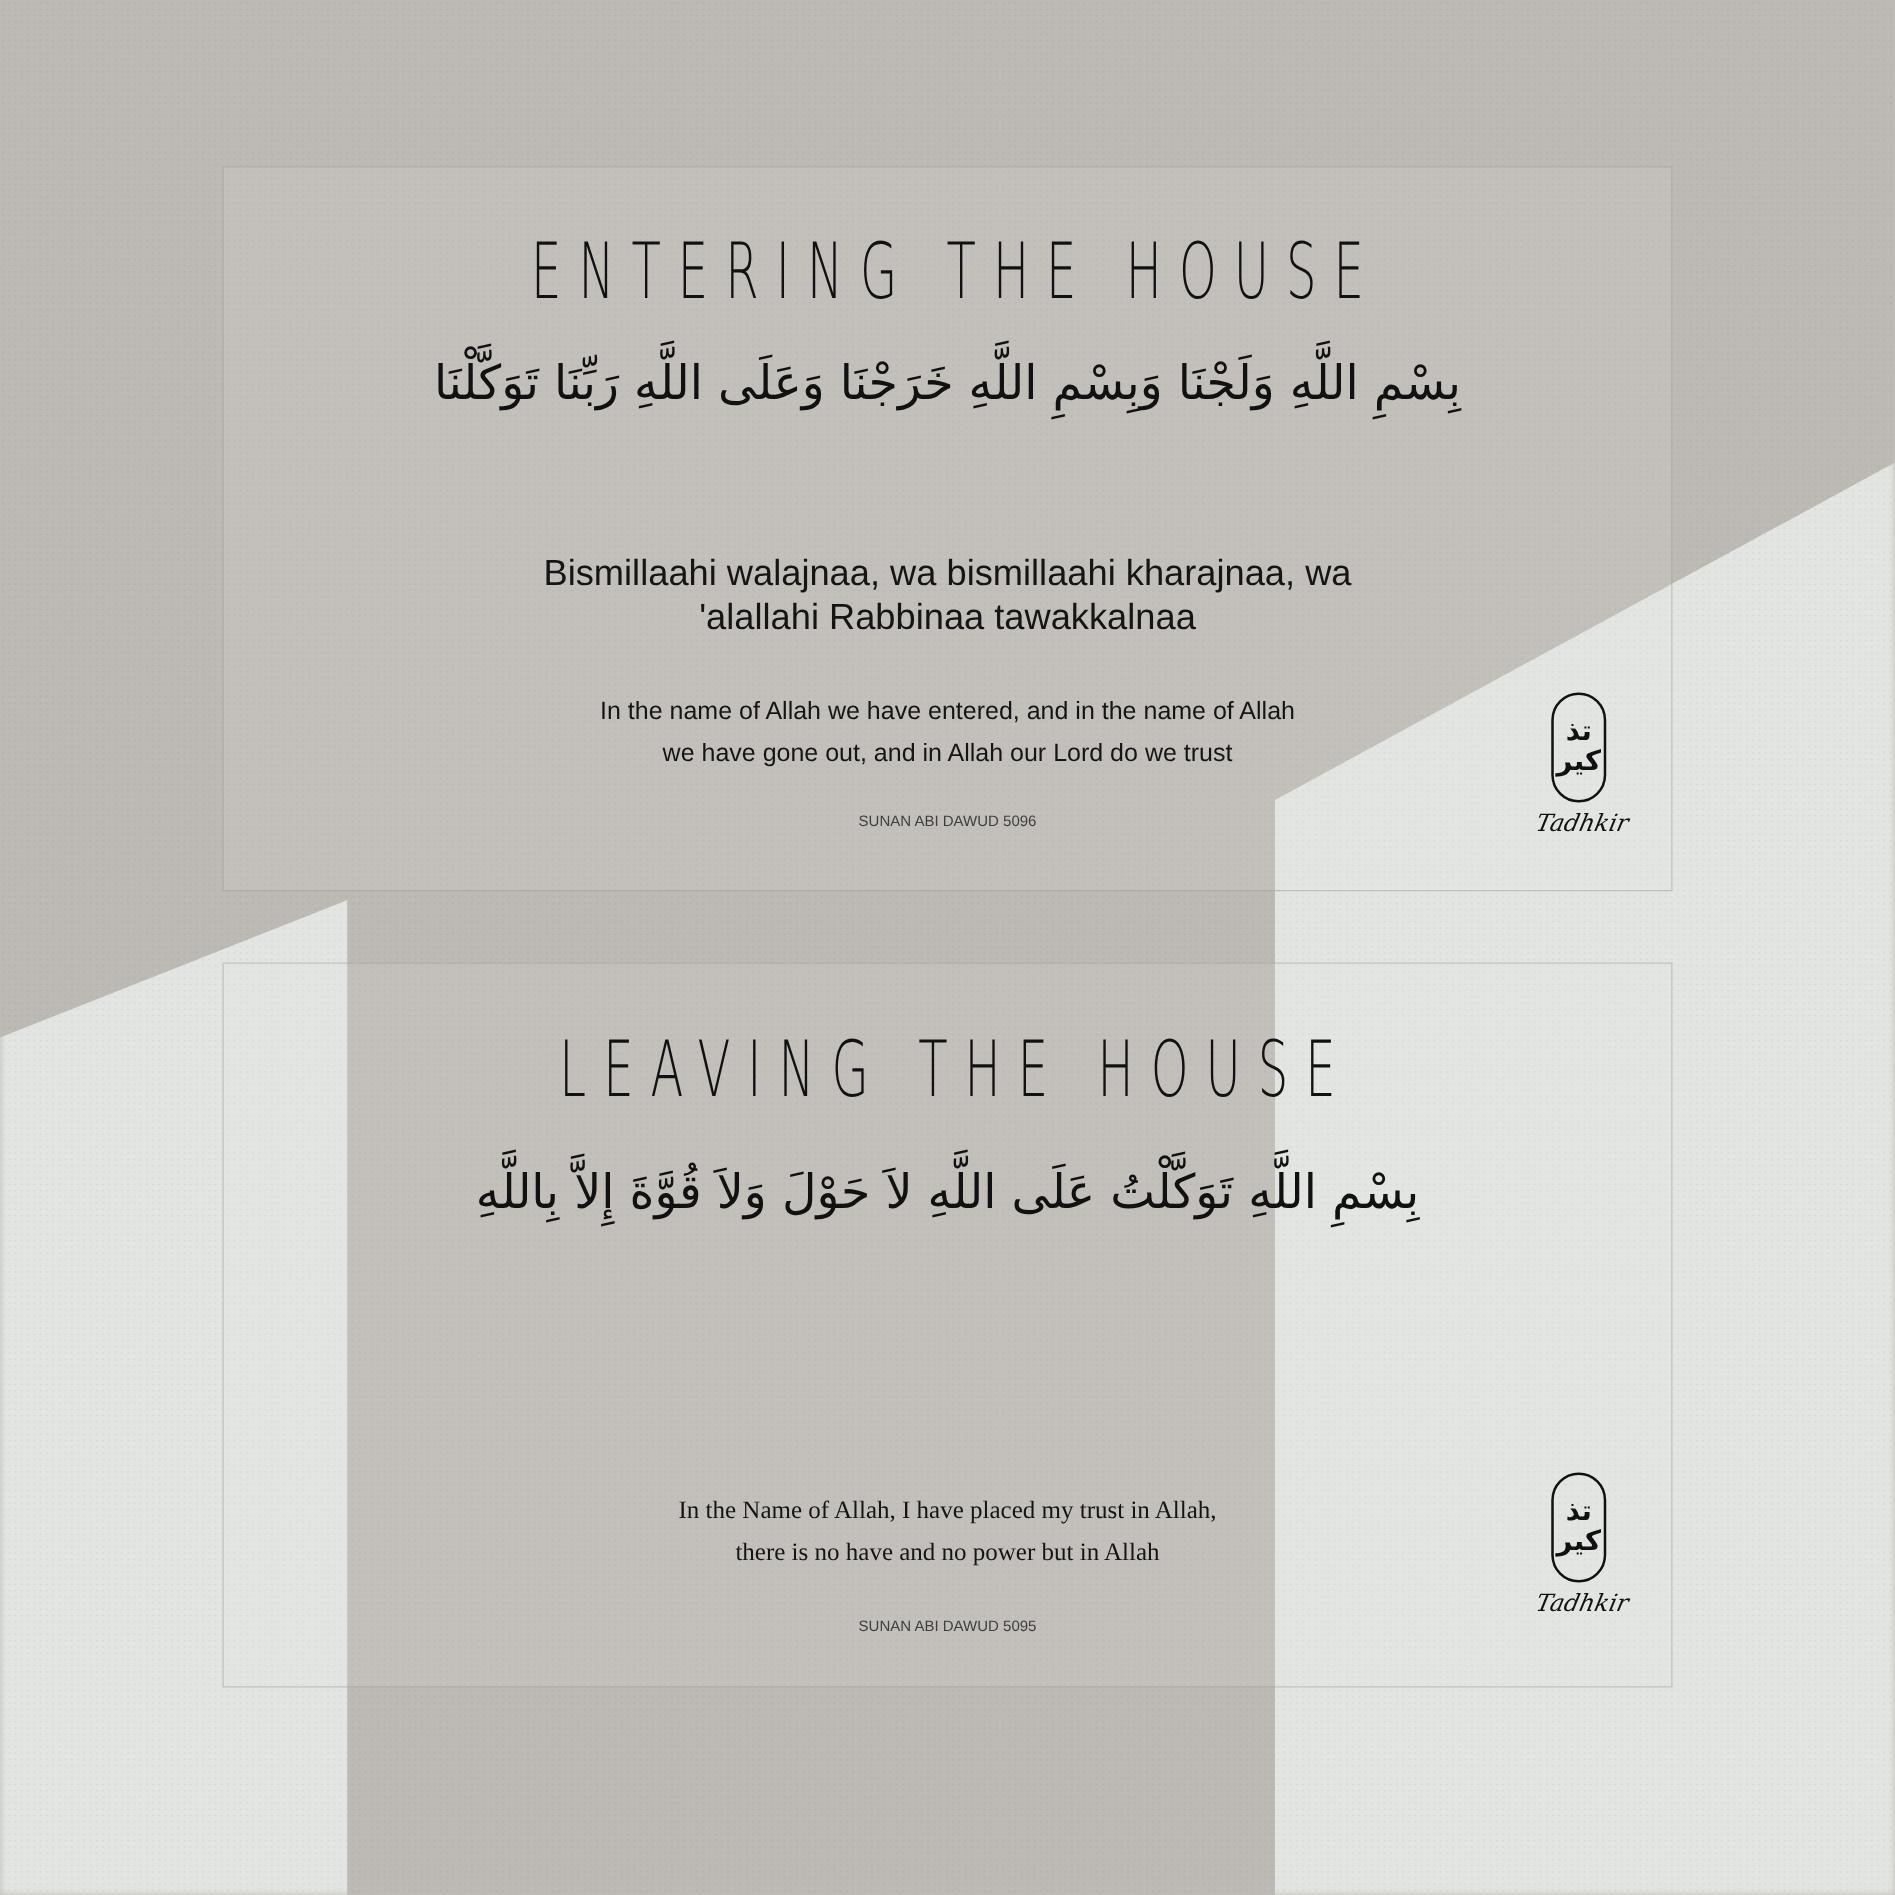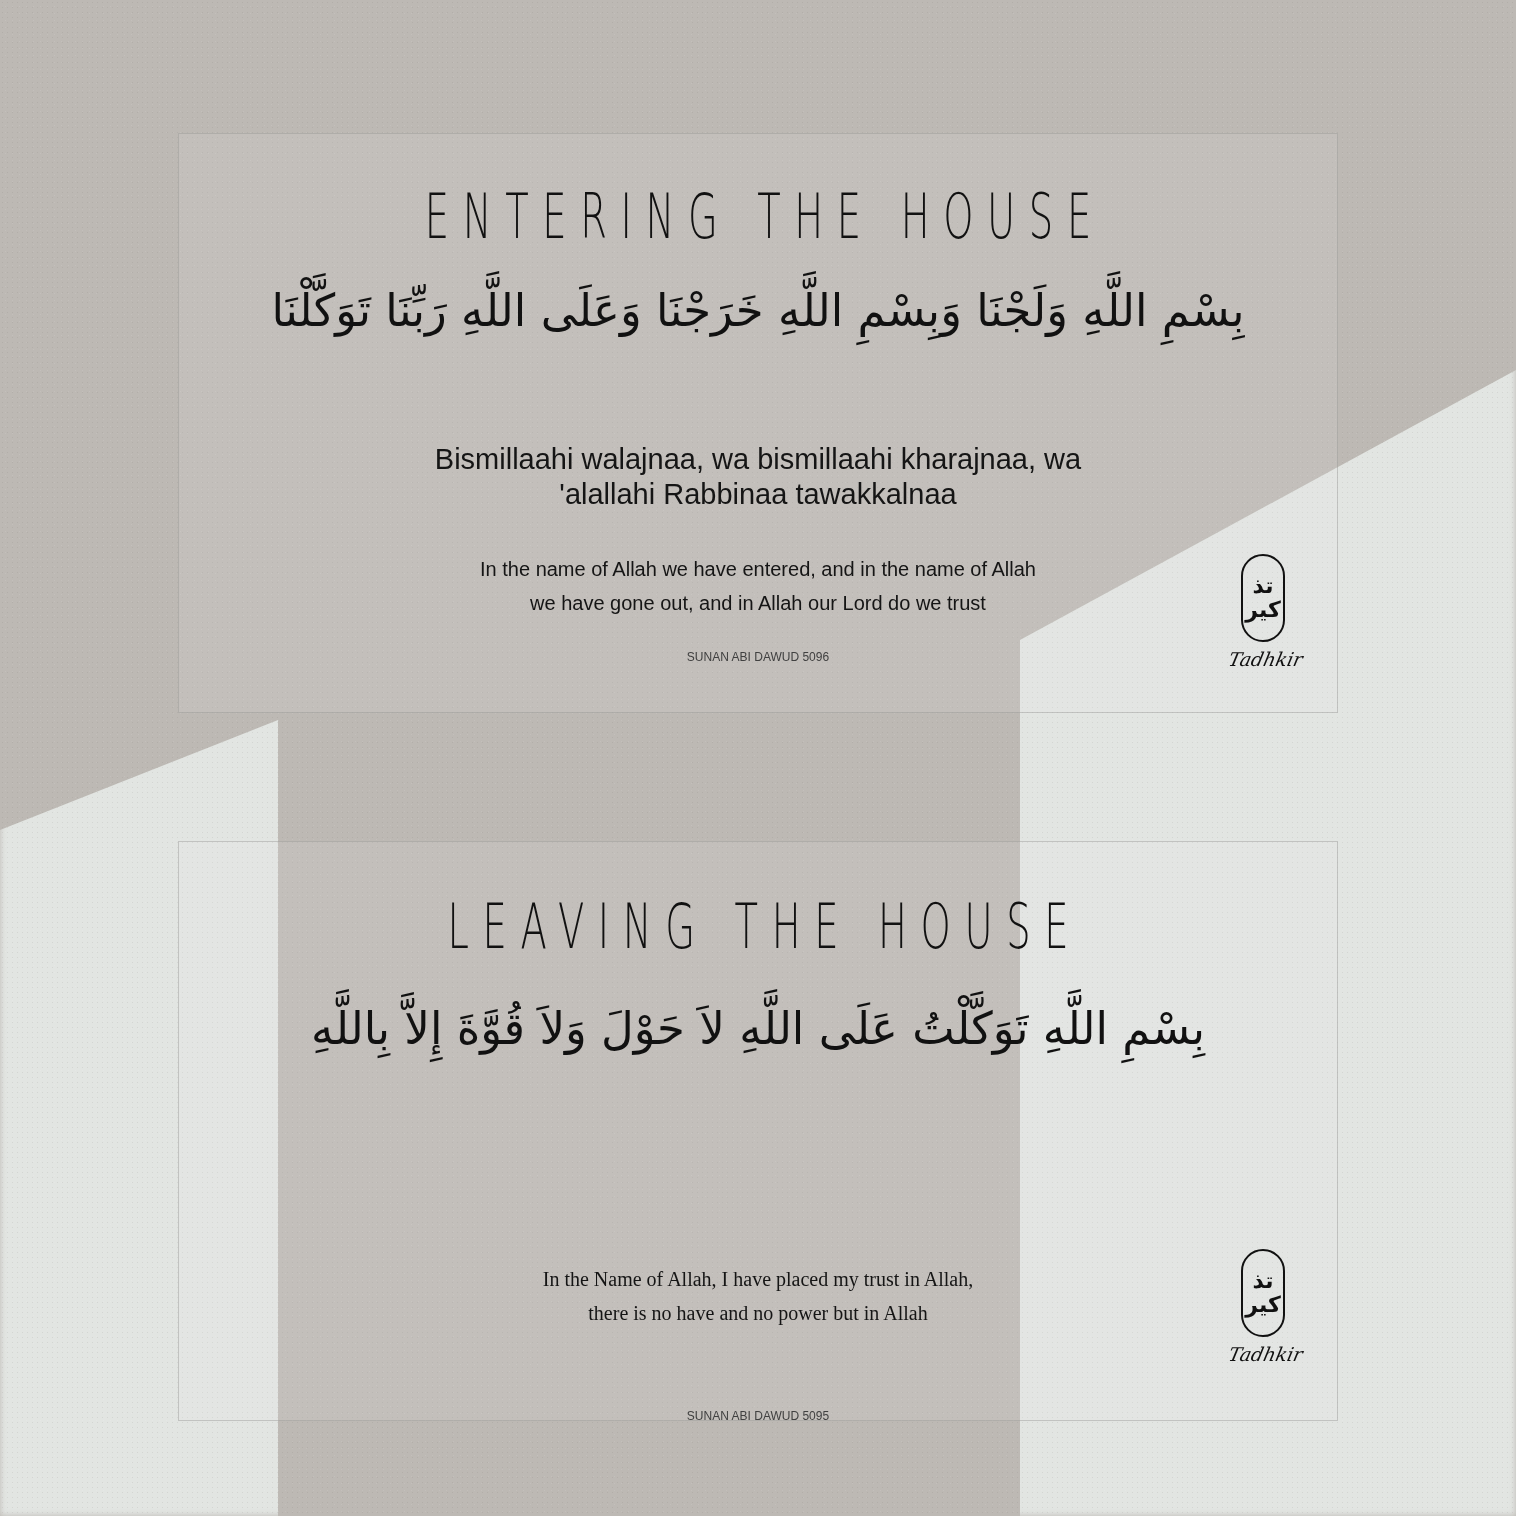--- a/index.html
+++ b/index.html
@@ -28,39 +28,39 @@
     }
 
     .card {
       position: absolute; left: 178px; width: 1160px; height: 580px;
       background: rgba(235,235,232,0.14);
       border: 1px solid rgba(150,150,148,0.45);
       box-sizing: border-box;
       text-align: center; color: #111;
     }
     .card.c1 { top: 133px; }
-    .card.c2 { top: 841px; padding-left: 24px; }
+    .card.c2 { top: 770px; padding-left: 24px; }
 
     .title {
       position: absolute; left: 0; right: 0;
       font-family: "DejaVu Sans", sans-serif;
       font-weight: 300; font-size: 62px;
       letter-spacing: 22px;
       transform: scaleX(0.62);
       transform-origin: center;
       color: #111; white-space: nowrap;
       padding-left: 22px;
     }
     .c1 .title { top: 46px; }
     .c2 .title { top: 48px; }
 
     .arabic {
       position: absolute; left: 0; right: 0;
       font-family: "DejaVu Sans", sans-serif;
-      font-size: 45px; direction: rtl; white-space: nowrap;
+      font-size: 38px; direction: rtl; white-space: nowrap;
       color: #111;
     }
     .c1 .arabic { top: 150px; }
     .c2 .arabic { top: 160px; }
 
     .translit {
       position: absolute; left: 0; right: 0;
       font-family: "Liberation Sans", sans-serif;
       font-size: 29px; line-height: 35px; color: #151515; text-align: center;
     }
@@ -74,21 +74,21 @@
     }
     .c1 .translation { top: 418px; }
     .c2 .translation { top: 420px; font-family: Liberation Serif, serif; }
 
     .source {
       position: absolute; left: 0; right: 0;
       font-family: "Liberation Sans", sans-serif;
       font-size: 12px; color: #404040;
     }
     .c1 .source { top: 516px; }
-    .c2 .source { top: 523px; margin-top: 44px; }
+    .c2 .source { top: 523px; }
 
     .logo {
       position: absolute; width: 100px; height: 140px;
       left: 1032px;
     }
     .c1 .logo { top: 418px; }
     .c2 .logo { top: 405px; }
     .logo-oval {
       position: absolute; left: 30px; top: 2px; width: 44px; height: 88px;
       border: 2.5px solid #111; border-radius: 30px; box-sizing: border-box;

